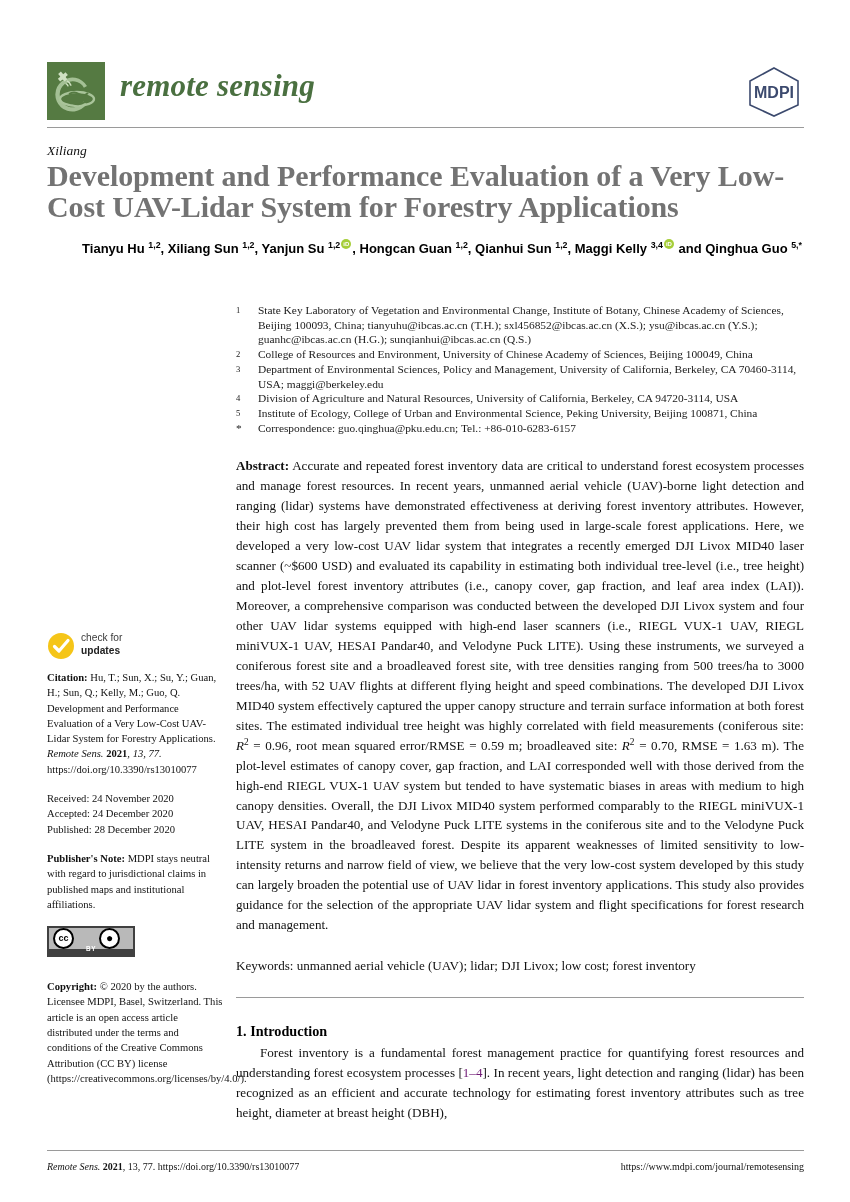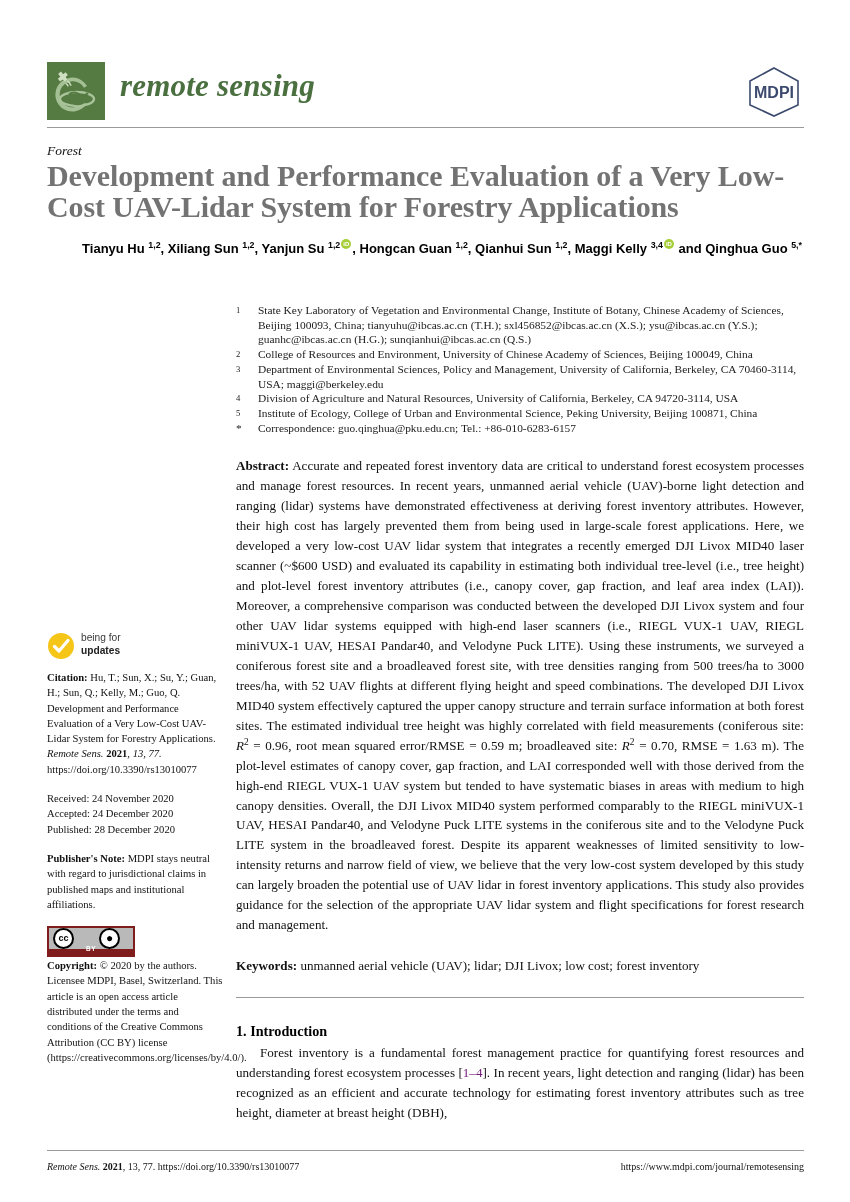--- a/index.html
+++ b/index.html
@@ -179,21 +179,21 @@
     vertical-align: super;
     line-height: 0;
   }
 
   .keywords {
     margin-top: 21px;
     font-size: 13.1px;
     line-height: 19px;
     color: #111;
   }
-  .keywords b { font-weight: bold; text-align: center; }
+  .keywords b { font-weight: normal; text-align: center; }
 
   .section-rule {
     margin-top: 22px;
     width: 568px;
     height: 1px;
     background: #9a9a9a;
   }
 
   .section-heading {
     margin-top: 25px;
@@ -243,22 +243,22 @@
   .cfu-text .b { font-weight: bold; color: #222; }
 
   .sb-block { margin-bottom: 14px; }
   .sb-block b { font-weight: bold; }
   .sb-block i { font-style: italic; }
   .sb-dates { line-height: 15.3px; }
 
   .cc-badge {
     width: 88px;
     height: 31px;
-    margin: 4px 0 1px 0;
-    background: #7f1d1d;
+    margin: 4px 0 22px 0;
+    background: #404040;
     position: relative;
   }
   .cc-inner {
     position: absolute;
     left: 2px; top: 2px;
     width: 84px; height: 21px;
     background: #b9b9b9;
   }
   .cc-circle {
     position: absolute;
@@ -341,21 +341,21 @@
 
     <div class="mdpi-logo">
       <svg width="60" height="56" viewBox="0 0 60 56">
         <polygon points="30,4 54,17 54,41 30,52 6,41 6,17" fill="none" stroke="#3c4a6e" stroke-width="1.6"></polygon>
         <text x="30" y="34" text-anchor="middle" font-family="Liberation Sans, sans-serif" font-size="16" font-weight="bold" fill="#3c4a6e">MDPI</text>
       </svg>
     </div>
   </div>
   <div class="masthead-rule"></div>
 
-  <div class="article-type">Forest</div>
+  <div class="article-type">Xiliang</div>
   <div class="paper-title">Development and Performance Evaluation of a Very Low-Cost UAV-Lidar System for Forestry Applications</div>
 
   <div class="authors" id="author-list"><span>Tianyu Hu </span><sup>1,2</sup><span>, </span><span>Xiliang Sun </span><sup>1,2</sup><span>, </span><span>Yanjun Su </span><sup>1,2</sup><span class="orcid"></span><span>, </span><span>Hongcan Guan </span><sup>1,2</sup><span>, </span><span>Qianhui Sun </span><sup>1,2</sup><span>, </span><span>Maggi Kelly </span><sup>3,4</sup><span class="orcid"></span><span> and </span><span>Qinghua Guo </span><sup>5,*</sup></div>
 
   <div class="right-col">
 
     <div class="affiliations" id="affiliation-list">
         <div class="aff-row">
           <div class="aff-num">1</div>
           <div class="aff-text">State Key Laboratory of Vegetation and Environmental Change, Institute of Botany, Chinese Academy of Sciences, Beijing 100093, China; tianyuhu@ibcas.ac.cn (T.H.); sxl456852@ibcas.ac.cn (X.S.); ysu@ibcas.ac.cn (Y.S.); guanhc@ibcas.ac.cn (H.G.); sunqianhui@ibcas.ac.cn (Q.S.)</div>
@@ -402,21 +402,21 @@
   <div class="sidebar">
 
     <div class="cfu">
       <div class="cfu-badge">
         <svg width="28" height="28" viewBox="0 0 28 28">
           <circle cx="14" cy="14" r="13" fill="#f5c518"></circle>
           <path d="M7.5 14.5 L12 19 L21 8.5" fill="none" stroke="#ffffff" stroke-width="3.2" stroke-linecap="round" stroke-linejoin="round"></path>
         </svg>
       </div>
       <div class="cfu-text">
-        <div>being for</div>
+        <div>check for</div>
         <div class="b">updates</div>
       </div>
     </div>
 
     <div class="sb-block">
       <b>Citation:</b><span> Hu, T.; Sun, X.; Su, Y.; Guan, H.; Sun, Q.; Kelly, M.; Guo, Q. Development and Performance Evaluation of a Very Low-Cost UAV-Lidar System for Forestry Applications. </span><i>Remote Sens.</i><b> 2021</b><i>, 13, 77.</i><span> https://doi.org/10.3390/rs13010077</span>
     </div>
 
     <div class="sb-block sb-dates">
       <div>Received: 24 November 2020</div>

